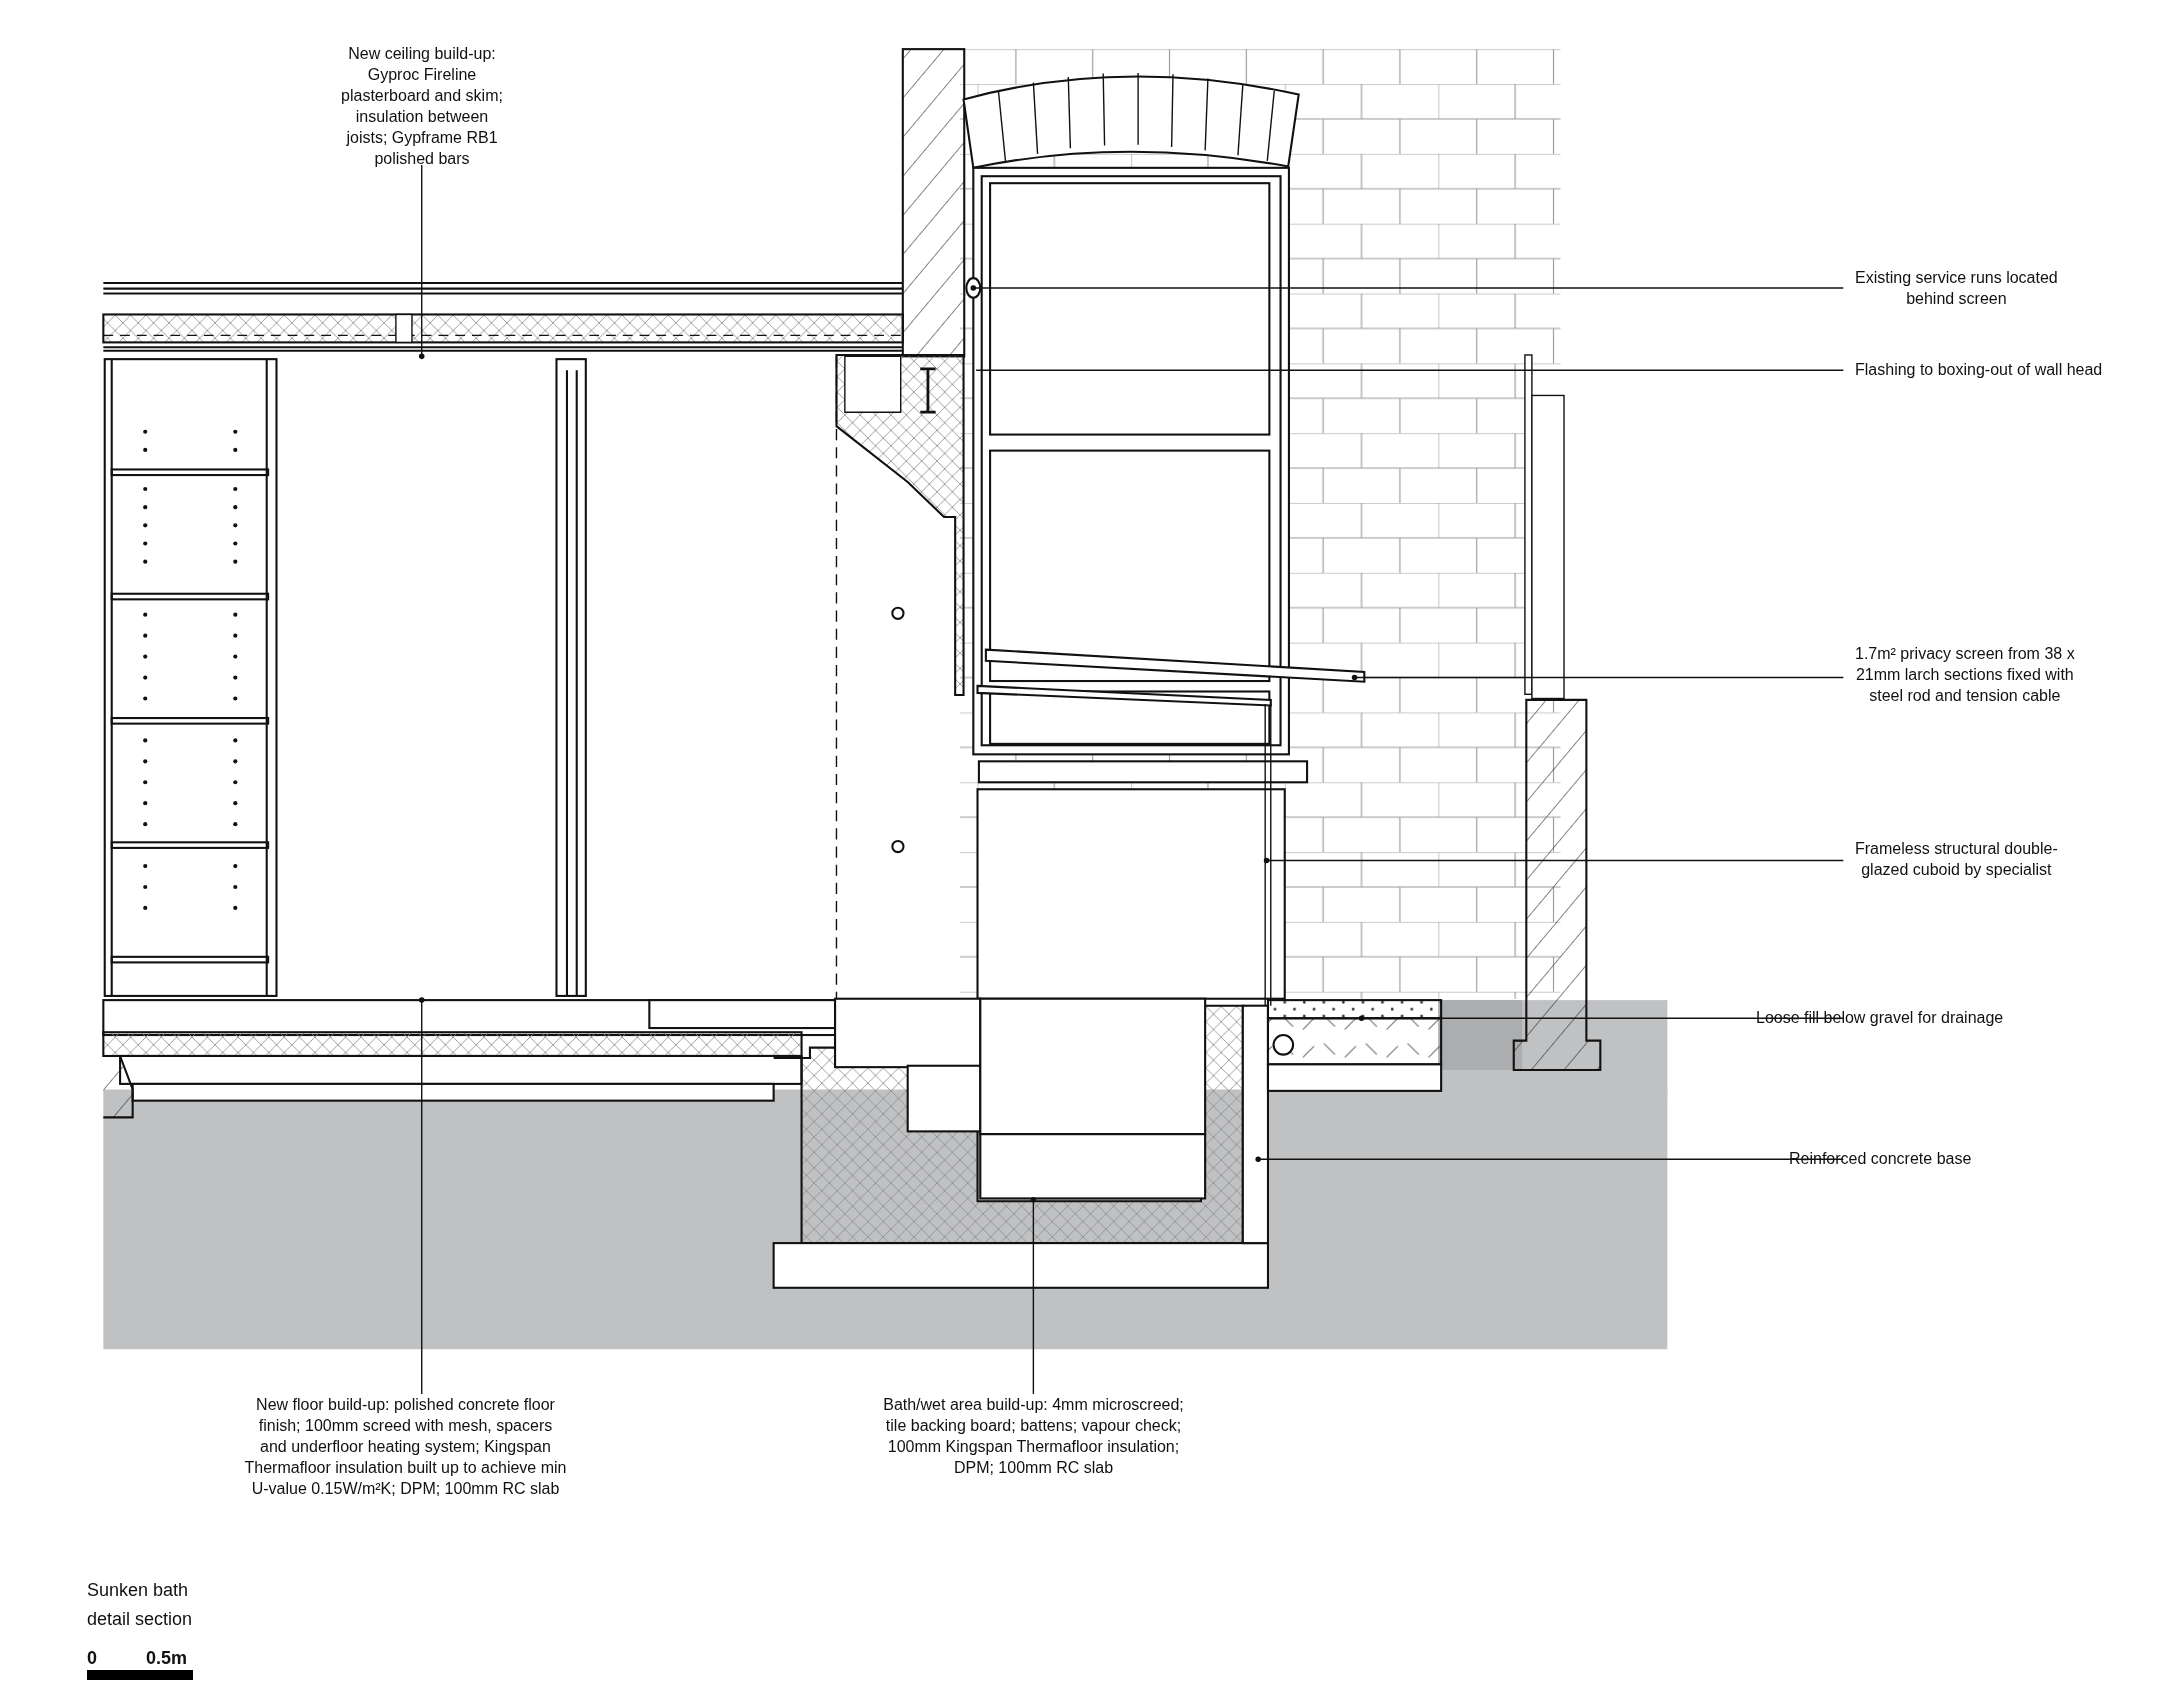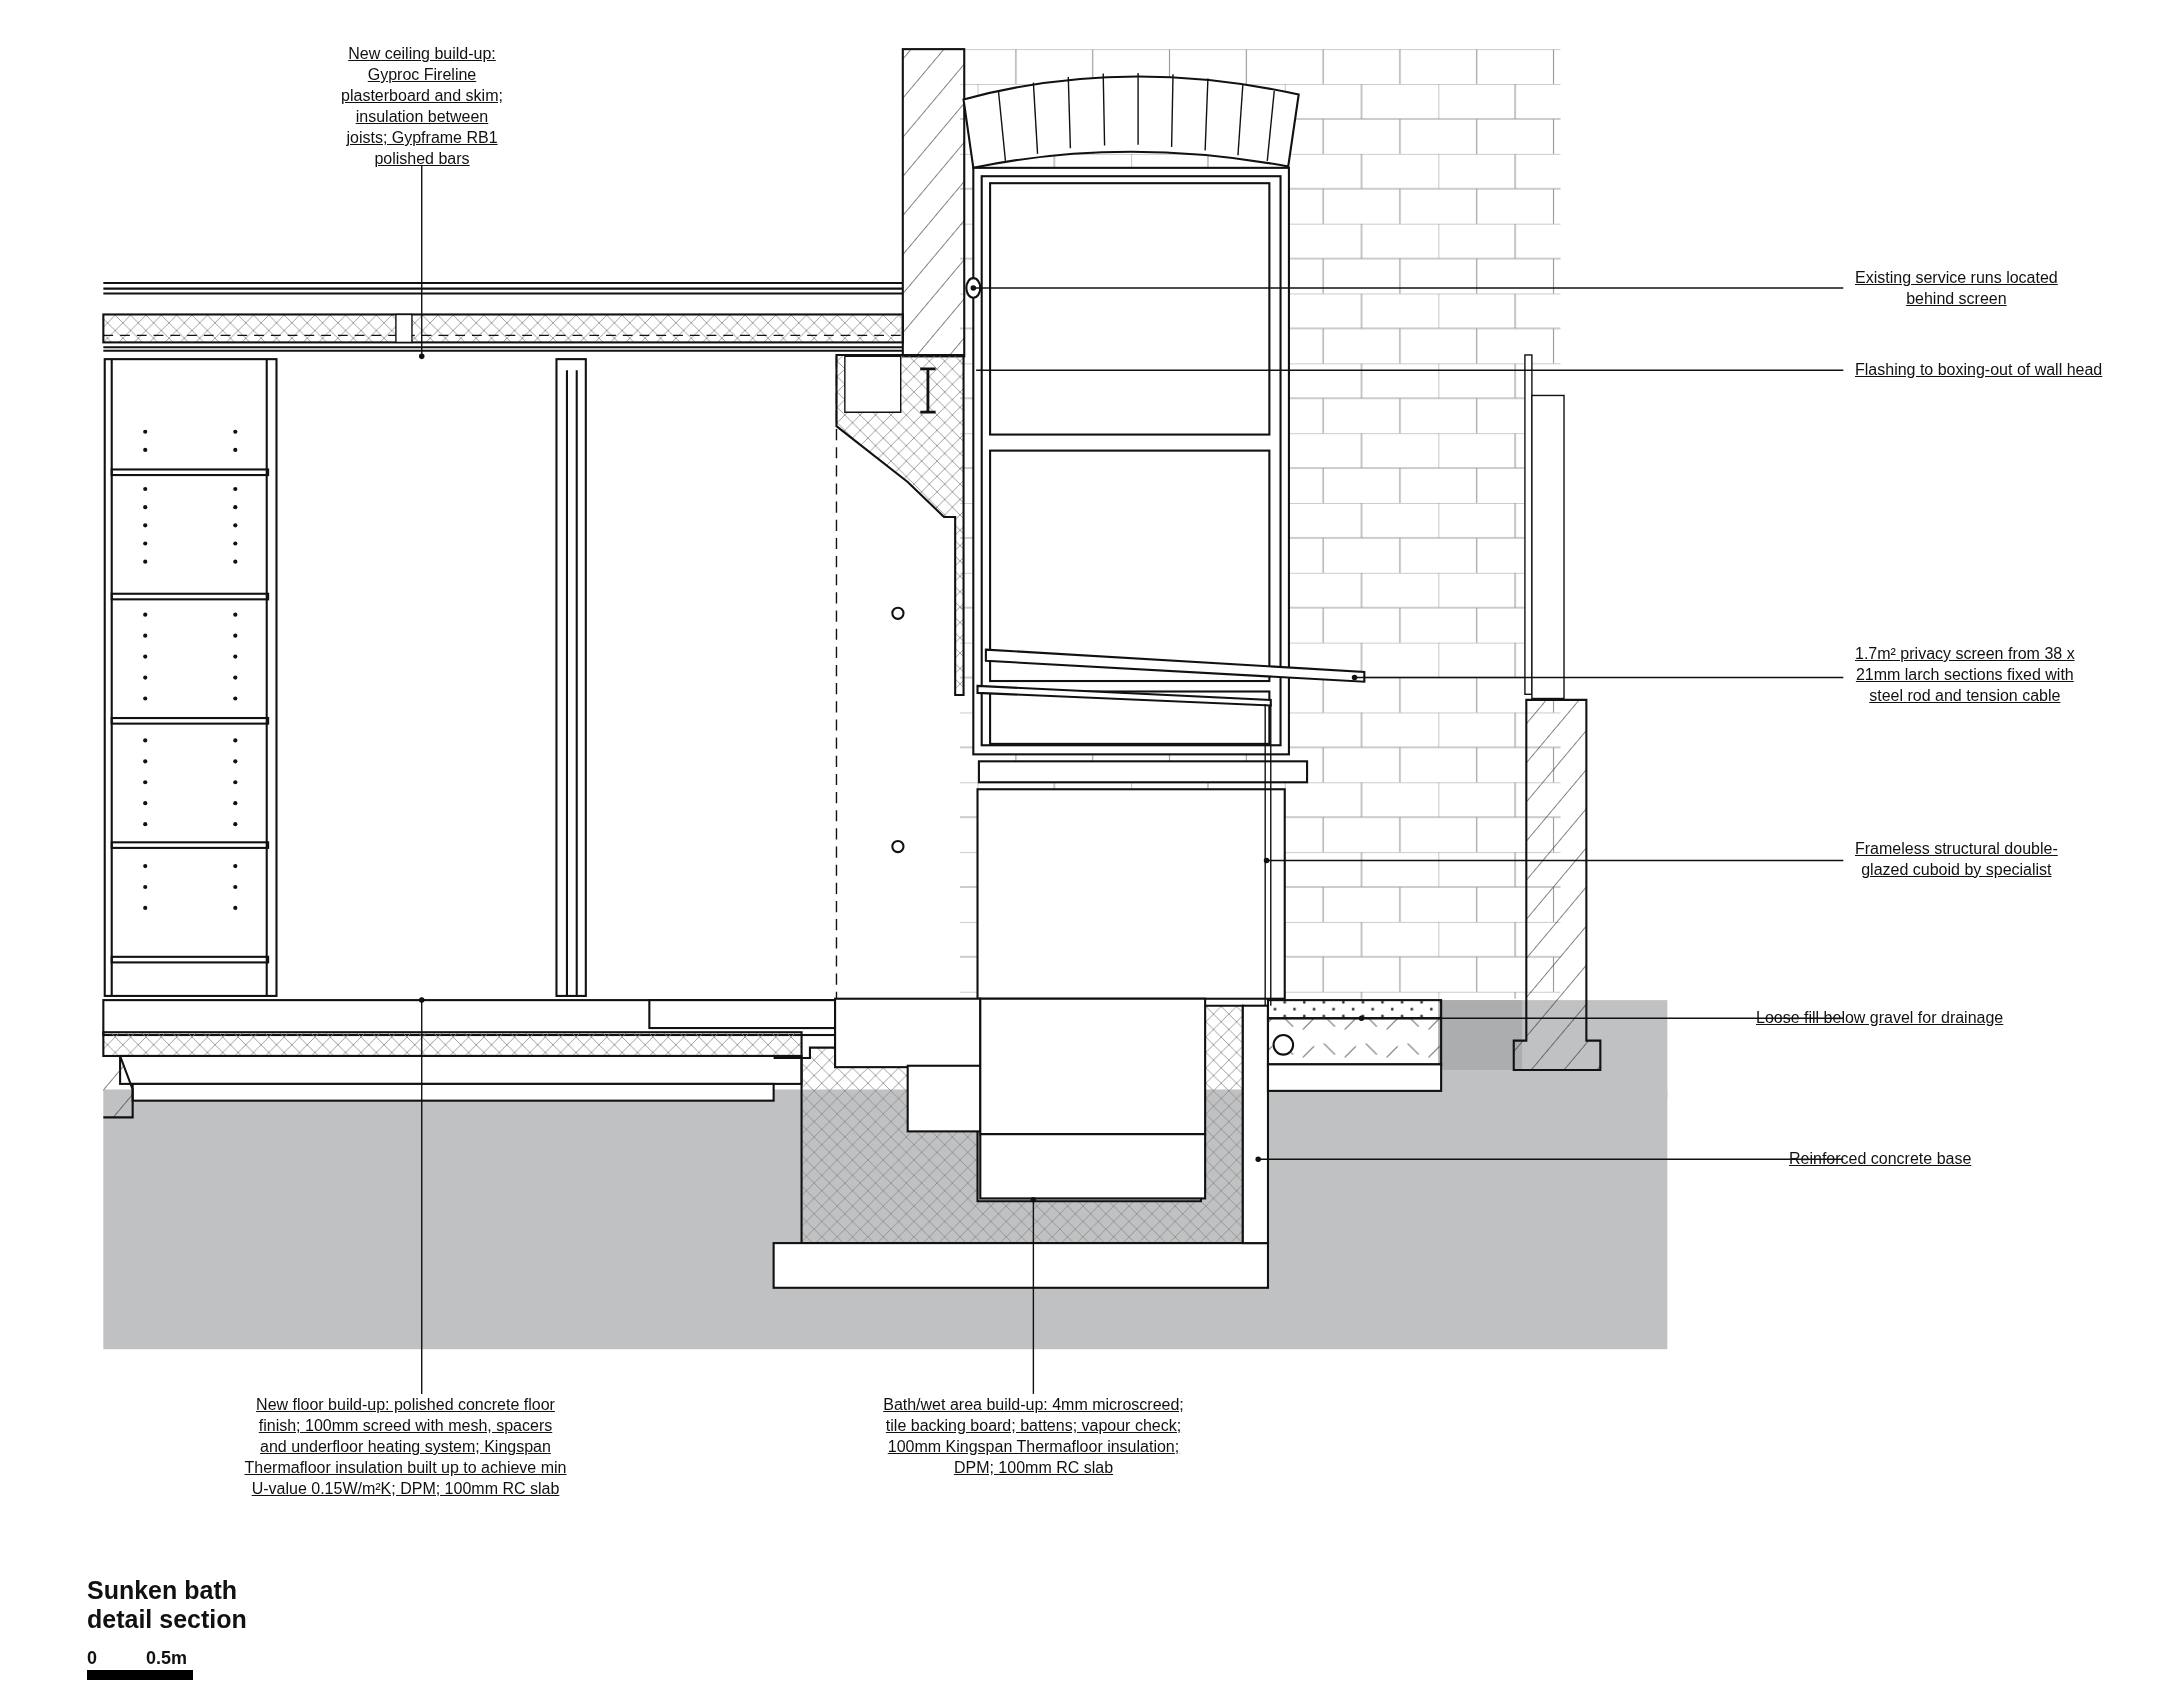--- a/index.html
+++ b/index.html
@@ -1,22 +1,22 @@
 <!DOCTYPE html>
 <html style="font-size:11.2px"><head>
 <meta charset="utf-8">
 <style>
   html, body { margin: 0; padding: 0; background: #ffffff; }
   body { width: 2161px; height: 1700px; position: relative; overflow: hidden; font-family: "Liberation Sans", sans-serif; color: #111; }
   #drawing { position: absolute; left: 0; top: 0; width: 2161px; height: 1700px; }
   .label { position: absolute; font-size: 16px; line-height: 21px; color: #111; }
   .label.center { text-align: center; }
   .label.left { text-align: center; }
-  .label .line { display: block; white-space: nowrap; text-decoration: underline; }
-  .title { position: absolute; left: 87px; top: 1576px; font-size: 25px; line-height: 29px; font-weight: bold; }
+  .label .line { display: block; white-space: nowrap; }
+  .title { position: absolute; left: 87px; top: 1576px; font-size: 18px; line-height: 29px; font-weight: normal; }
   .title .line { display: block; }
   .scale { position: absolute; left: 87px; top: 1648px; width: 108px; }
   .scale .ticks { position: relative; height: 22.3px; font-size: 18px; font-weight: bold; }
   .scale .t0 { position: absolute; left: 0; top: 0; }
   .scale .t1 { position: absolute; left: 59px; top: 0; }
   .scale .bar { height: 9.8px; background: #000; width: 106px; }
 </style>
 </head>
 <body>
 

